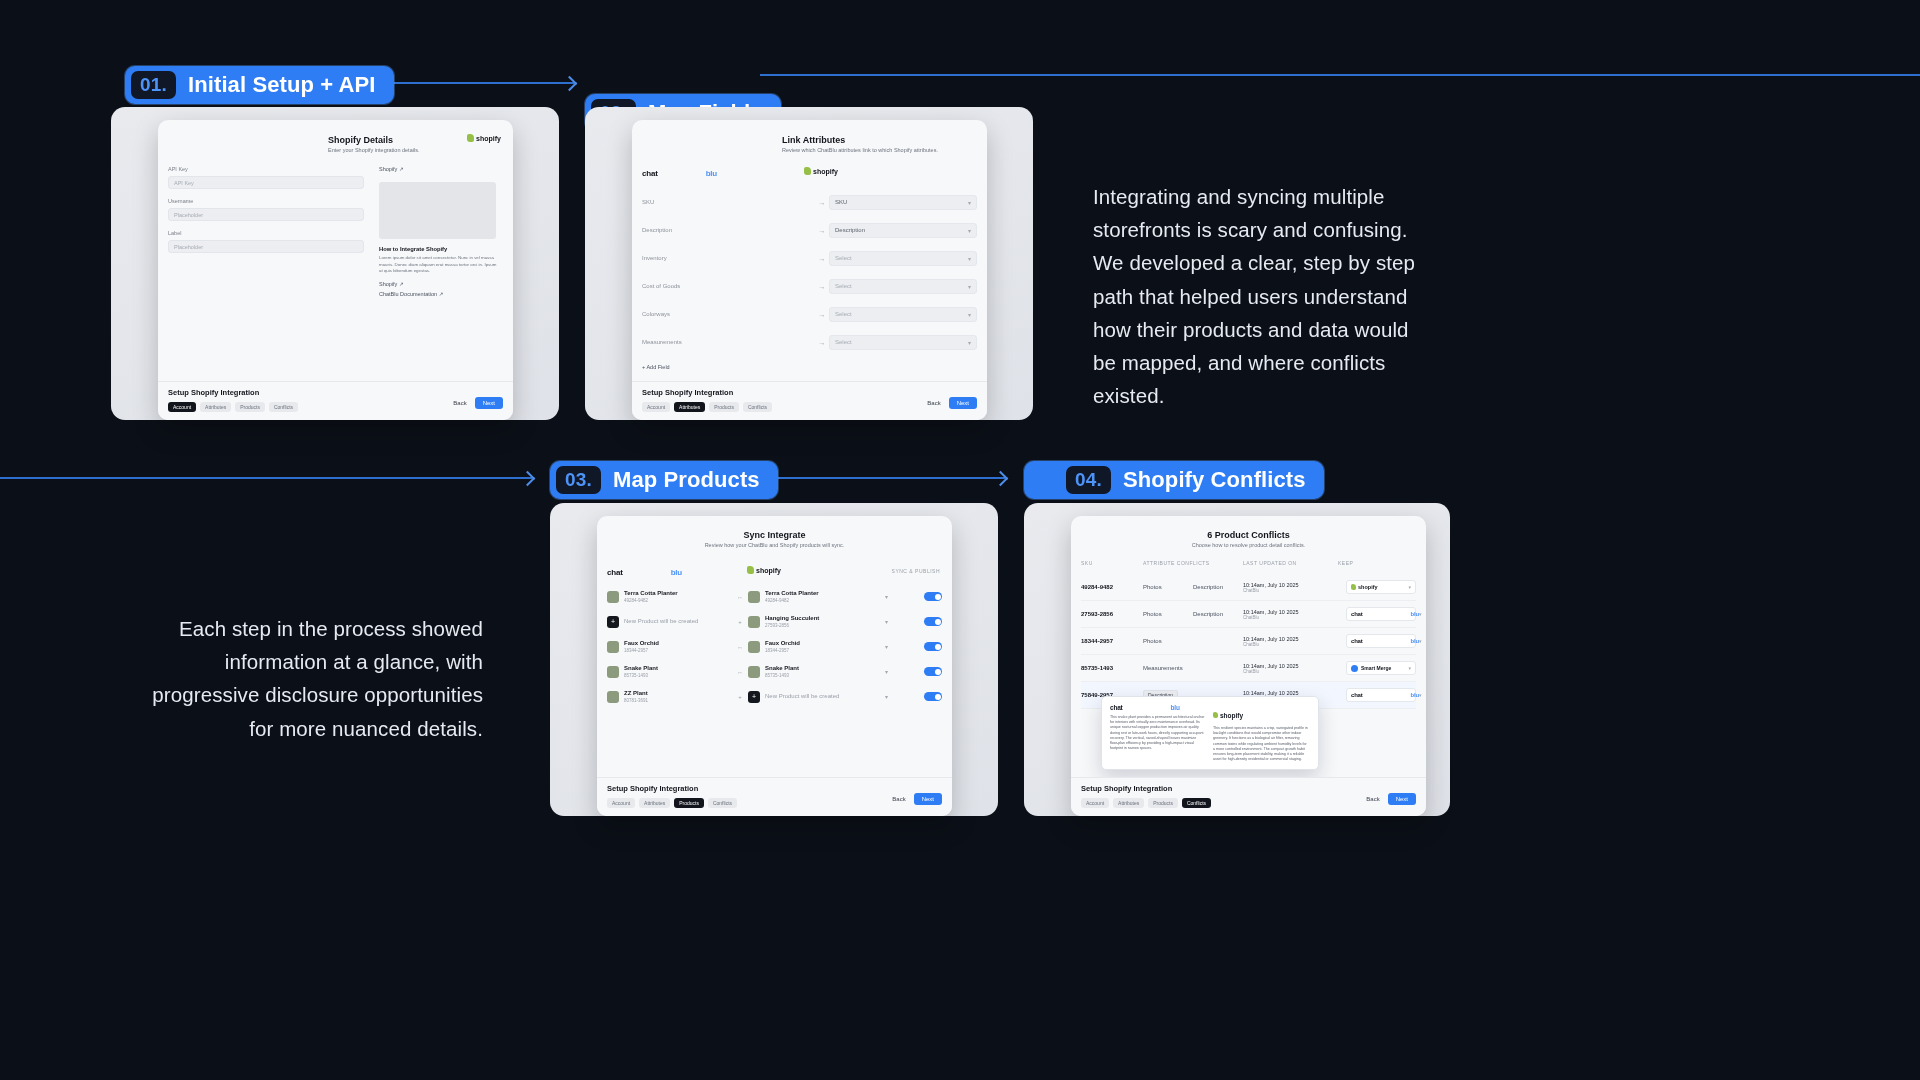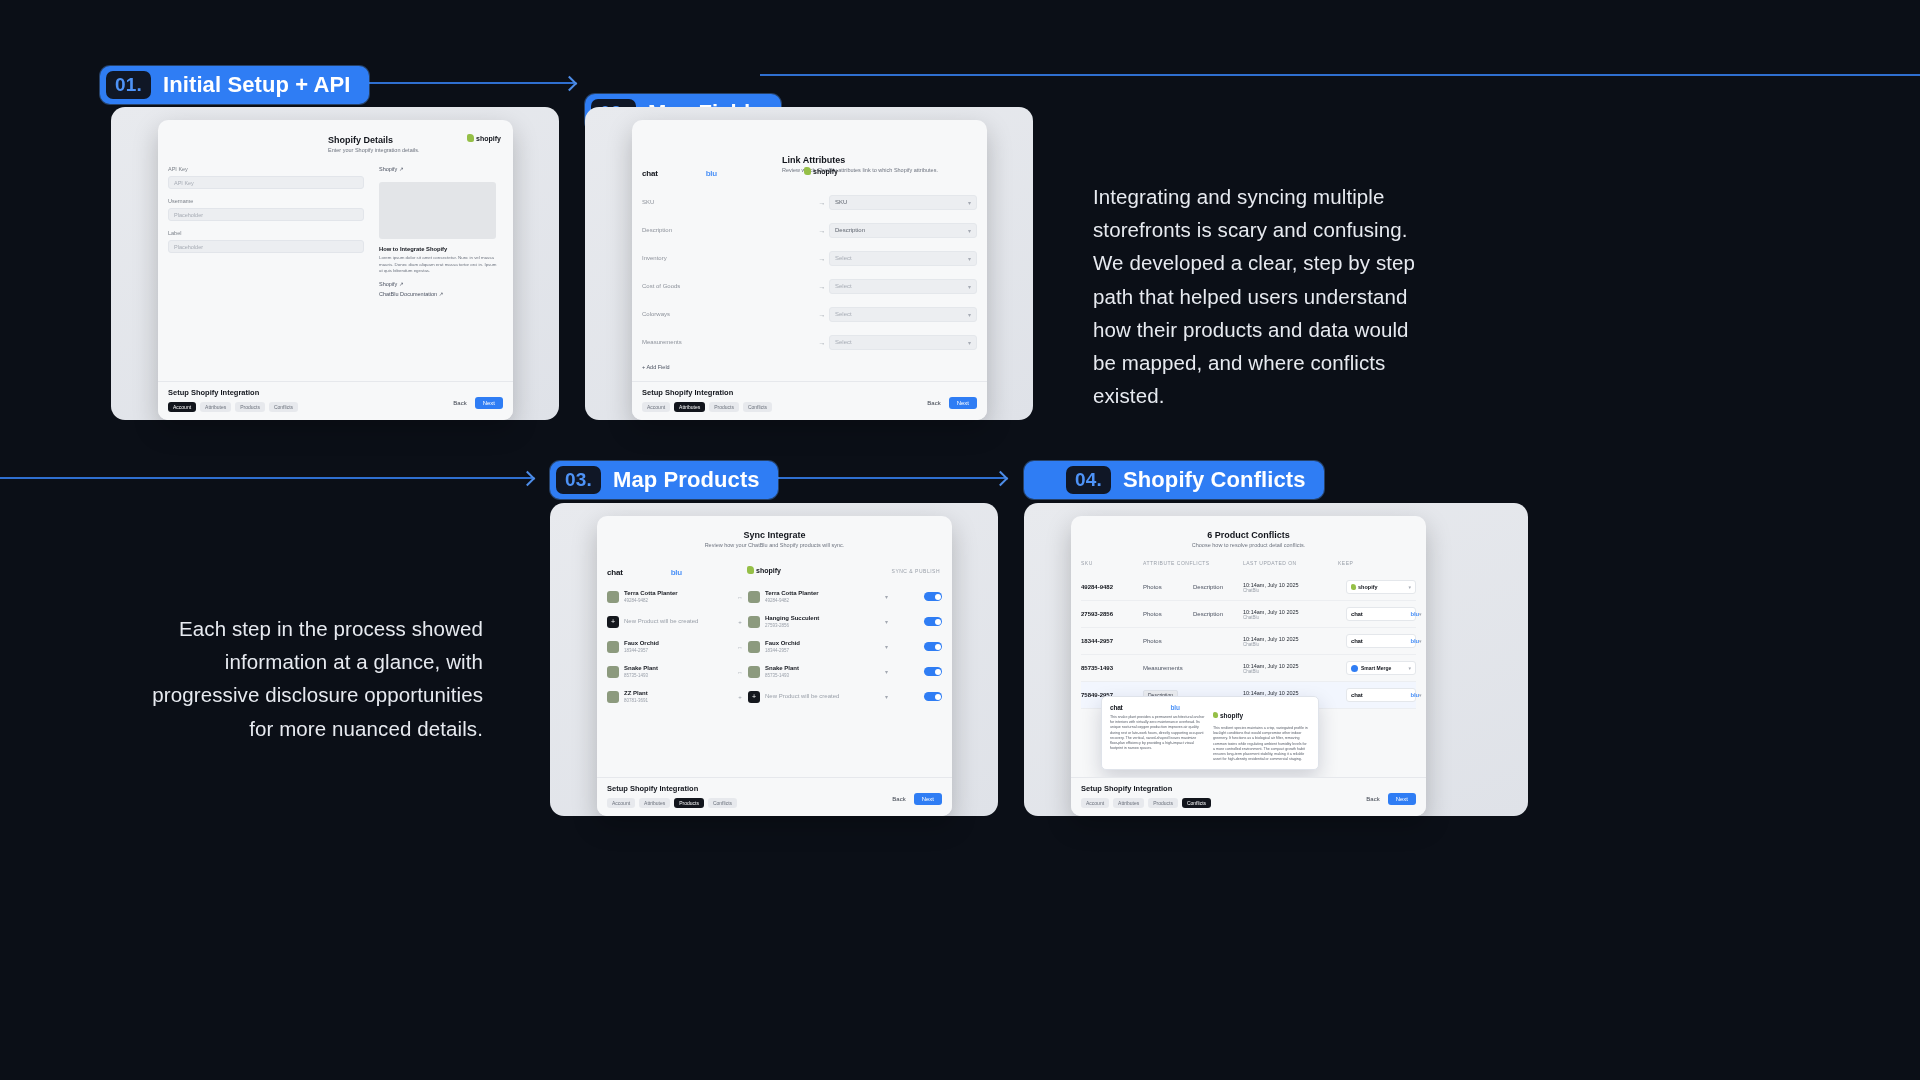--- a/index.html
+++ b/index.html
@@ -179,21 +179,21 @@
 </head>
 <body>
 
 <div class="stage">
 
   <div class="arrow" style="left:352px; top:82px; width:222px;"></div>
   <div class="arrow noHead" style="left:760px; top:74px; width:1160px;"></div>
   <div class="arrow" style="left:0px; top:477px; width:532px;"></div>
   <div class="arrow" style="left:752px; top:477px; width:253px;"></div>
 
-  <div class="badge" style="left:100px; top:66px;">
+  <div class="badge" style="left:125px; top:66px;">
     <div class="num">01.</div>
     <div class="lbl">Initial Setup + API</div>
   </div>
   <div class="badge" style="left:585px; top:66px;margin-top:28px;">
     <div class="num">02.</div>
     <div class="lbl">Map Fields</div>
   </div>
   <div class="badge" style="left:550px; top:461px;">
     <div class="num">03.</div>
     <div class="lbl">Map Products</div>
@@ -269,21 +269,21 @@
           </div>
         </div>
       </div>
     </div>
   </div>
 
   <div class="mockwrap" style="left:585px; top:107px; width:448px; height:313px;">
     <div class="mock-back"></div>
     <div class="mock-front" style="left:47px; top:13px; width:355px; height:300px;">
       <div class="mock-inner">
-        <div style="position:absolute; left:150px; top:15px; width:205px;margin-top:20px;">
+        <div style="position:absolute; left:150px; top:15px; width:205px;">
           <div class="card-title">Link Attributes</div>
           <div class="card-sub">Review which ChatBlu attributes link to which Shopify attributes.</div>
         </div>
 
         <div class="chatblu" style="position:absolute; left:10px; top:49px;">
           <span class="a">chat</span><span class="b">blu</span>
         </div>
         <div class="shopify-logo" style="position:absolute; left:172px; top:47px;">
           <div class="leaf"></div>
           <div class="txt">shopify</div>
@@ -501,21 +501,21 @@
           </div>
           <div class="footbtns">
             <div class="btn-back">Back</div>
             <div class="btn-next">Next</div>
           </div>
         </div>
       </div>
     </div>
   </div>
 
-  <div class="mockwrap" style="left:1024px; top:503px; width:504px; height:313px;">
+  <div class="mockwrap" style="left:1024px; top:503px; width:426px; height:313px;">
     <div class="mock-back"></div>
     <div class="mock-front" style="left:47px; top:13px; width:355px; height:300px;">
       <div class="mock-inner">
         <div style="position:absolute; left:0; right:0; top:14px; text-align:center;">
           <div class="card-title">6 Product Conflicts</div>
           <div class="card-sub">Choose how to resolve product detail conflicts.</div>
         </div>
 
         <div style="position:absolute; left:10px; right:10px; top:44px; display:flex;">
           <div class="colhead" style="width:62px;">SKU</div>

